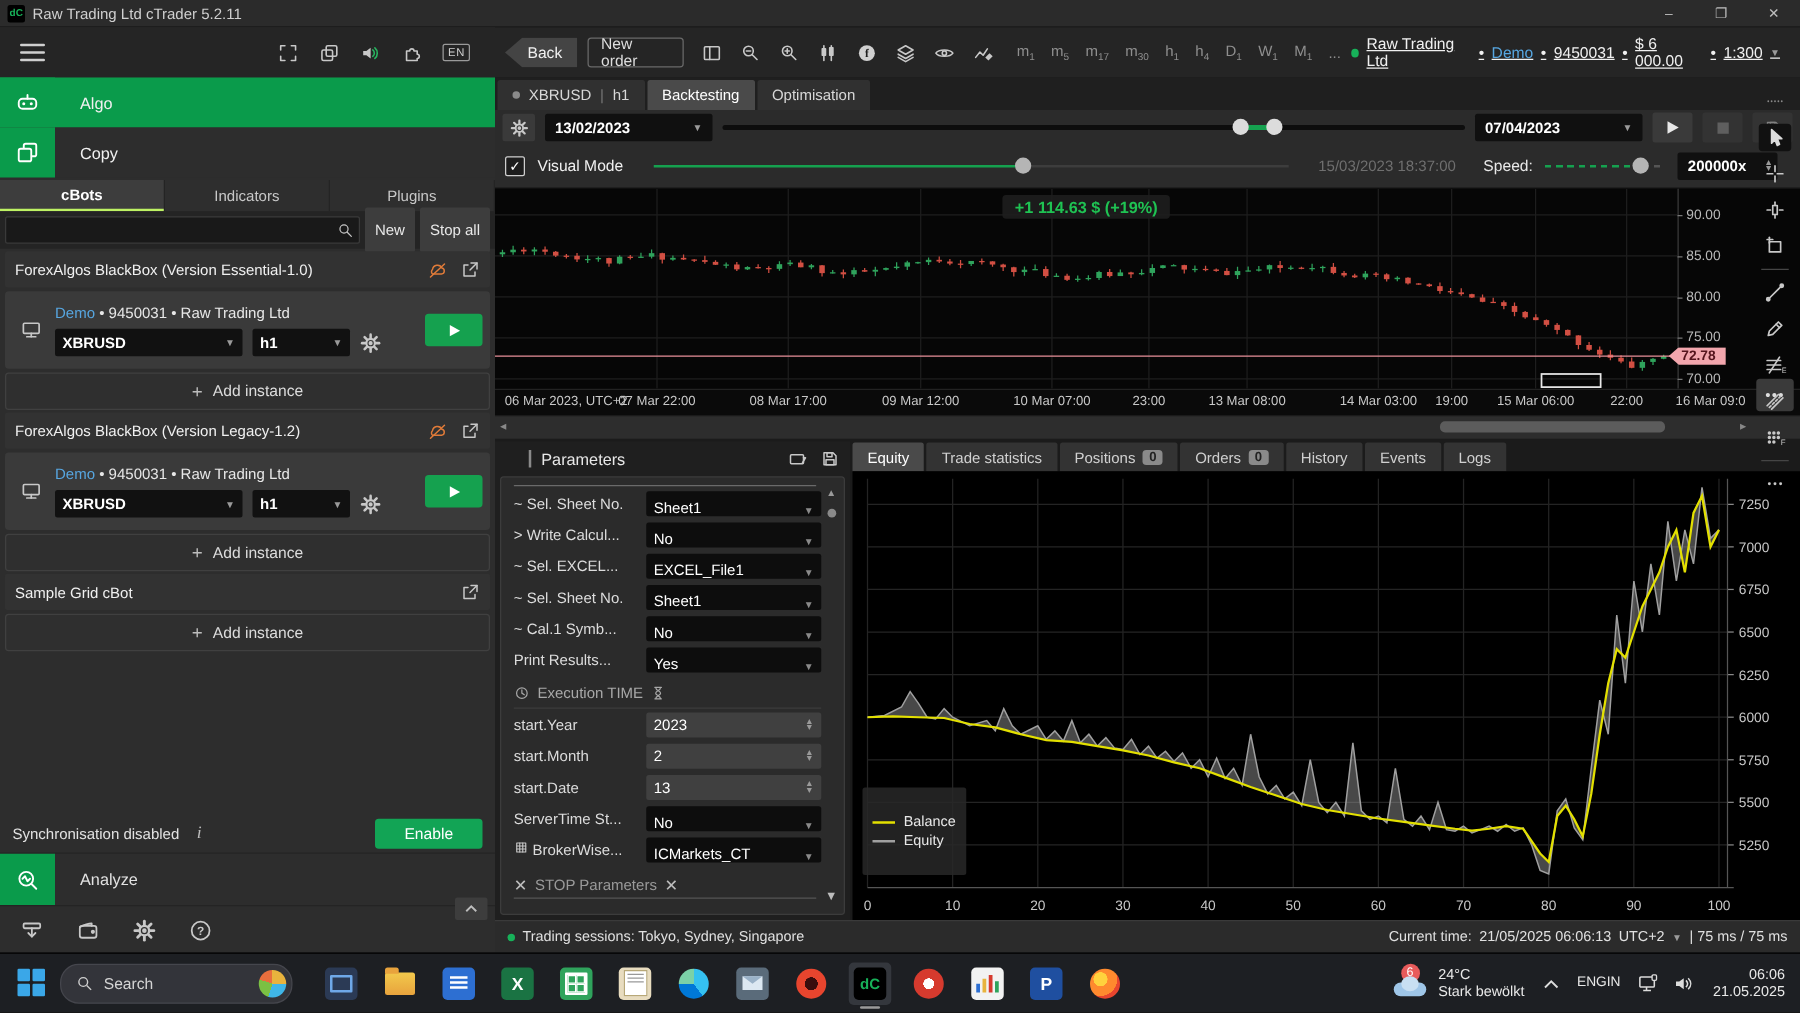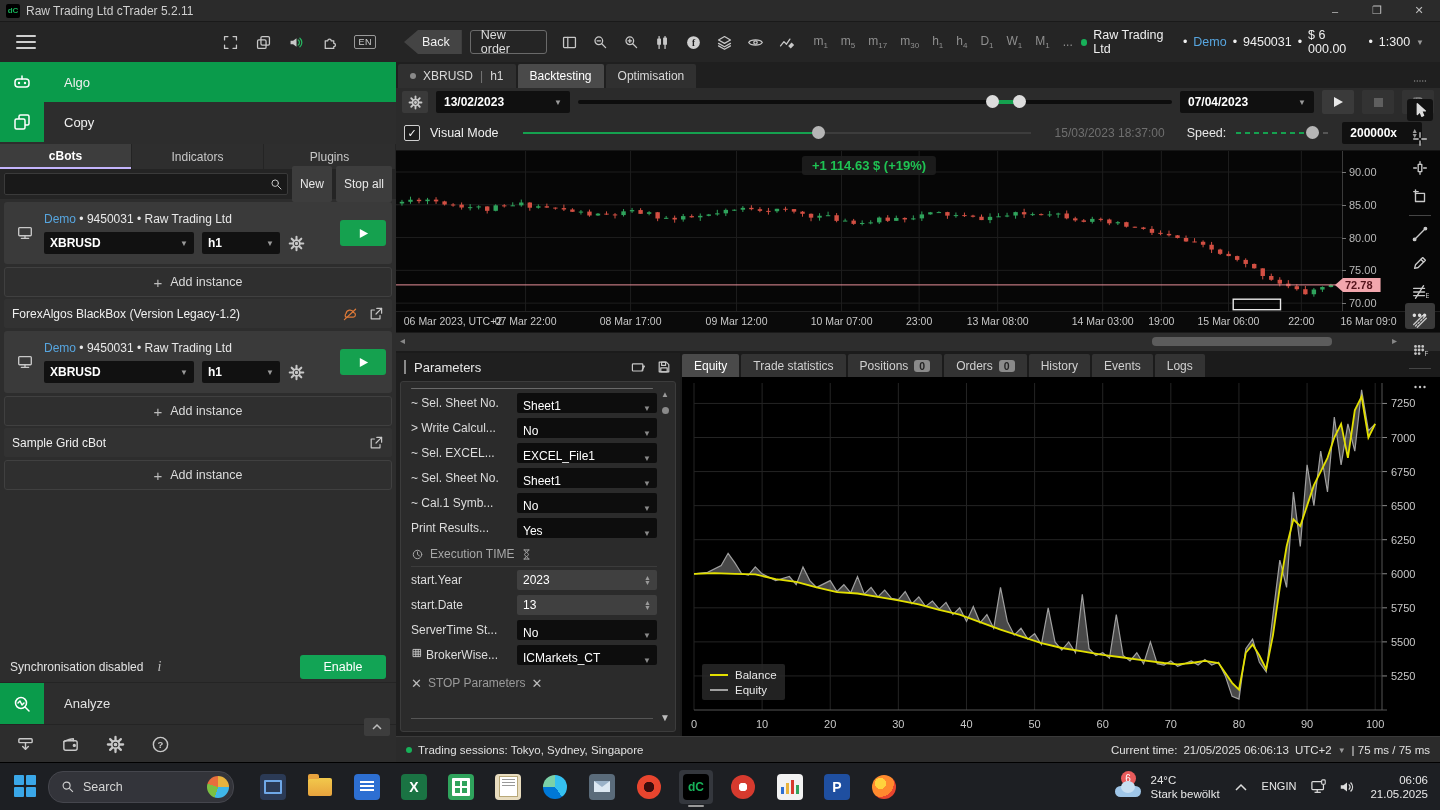--- a/index.html
+++ b/index.html
@@ -23,21 +23,21 @@
   .hamb span{height:2px;background:#cfcfcf;border-radius:1px;}
   .menubar .mb-icons{margin-left:auto;display:flex;align-items:center;gap:16px;margin-right:10px;}
   .enbox{border:1px solid #9a9a9a;border-radius:2px;color:#cfcfcf;font-size:9px;padding:1px 3px;letter-spacing:.5px;}
   .nav-item{height:40px;display:flex;align-items:center;background:#2d2d2d;cursor:pointer;}
   .nav-item .tile{width:44px;height:100%;background:#0a9b4b;display:flex;align-items:center;justify-content:center;flex:none;}
   .nav-item .nlabel{margin-left:20px;font-size:13px;color:#f0f0f0;}
   .nav-item.active{background:#0a9b4b;}
   .side-tabs{height:25px;display:flex;background:#242424;margin-top:2px;}
   .side-tab{flex:1;display:flex;align-items:center;justify-content:center;background:#2e2e2e;color:#c8c8c8;
             margin-right:1px;font-size:12px;cursor:pointer;}
-  .side-tab.active{background:#3d3d3d;color:#fff;font-weight:bold;border-bottom:2px solid #c4b5fd;box-sizing:border-box;}
+  .side-tab.active{background:#3d3d3d;color:#fff;font-weight:bold;border-bottom:2px solid #bef264;box-sizing:border-box;}
   .search-row{height:26px;display:flex;align-items:center;gap:4px;padding:2px 4px;background:#242424;}
   .search-input{flex:1;height:20px;background:#191919;border:1px solid #3a3a3a;border-radius:2px;
                 display:flex;align-items:center;justify-content:flex-end;padding-right:4px;}
   .sbtn{height:36px;background:#3d3d3d;border-radius:2px;color:#e8e8e8;display:flex;align-items:center;
         justify-content:center;padding:0 8px;font-size:12px;cursor:pointer;}
   .cbot-head{height:29px;margin:2px 4px 0 4px;background:#323232;border-radius:2px;display:flex;align-items:center;
              padding:0 8px;color:#f0f0f0;font-size:12px;}
   .cbot-head .hicons{margin-left:auto;display:flex;gap:10px;align-items:center;}
   .inst-card{margin:3px 4px 0 4px;background:#3a3a3a;border-radius:3px;height:62px;display:flex;align-items:center;padding:0 6px;}
   .inst-left{width:30px;display:flex;justify-content:center;flex:none;}
@@ -69,21 +69,21 @@
   #main{flex:1;display:flex;flex-direction:column;background:#1b1b1b;position:relative;}
   .toolbar{height:40px;background:#252525;display:flex;align-items:center;padding:0 8px;gap:8px;}
   .backbtn{height:24px;background:#444;color:#f0f0f0;display:flex;align-items:center;padding:0 12px 0 18px;
            clip-path:polygon(14px 0,100% 0,100% 100%,14px 100%,0 50%);cursor:pointer;font-size:12.5px;}
   .neworder{height:22px;border:1px solid #6a6a6a;border-radius:3px;color:#ddd;display:flex;align-items:center;
             padding:0 10px;cursor:pointer;font-size:12.5px;}
   .tbicons{display:flex;align-items:center;gap:14px;margin-left:6px;}
   .tfs{display:flex;align-items:center;gap:13px;margin-left:10px;color:#8f8f8f;}
   .tf-item{cursor:pointer;font-size:12px;}
   .tf-item sub{font-size:8px;}
-  .acct-info{margin-left:auto;display:flex;align-items:center;gap:6px;color:#f0f0f0;font-size:12.5px;padding-right:8px;}
+  .acct-info{margin-left:auto;display:flex;align-items:center;gap:6px;color:#f0f0f0;font-size:12.5px;padding-right:8px;text-decoration:underline;}
   .acct-info .gdot{width:7px;height:7px;border-radius:50%;background:#17b159;}
   .acct-info .demo{color:#57a6e0;}
   .doc-tabs{height:26px;display:flex;align-items:flex-end;background:#1f1f1f;gap:2px;padding-left:2px;}
   .dtab{height:24px;background:#303030;color:#d8d8d8;display:flex;align-items:center;padding:0 12px;gap:7px;
         border-radius:2px 2px 0 0;font-size:12px;cursor:pointer;}
   .dtab.active{background:#4a4a4a;color:#fff;}
   .dtab .dot{width:6px;height:6px;border-radius:50%;background:#8a8a8a;}
   .dtab .sep{color:#777;}
   .bt-row1{height:28px;display:flex;align-items:center;gap:8px;padding:0 6px;background:#2b2b2b;}
   .gearbtn{width:26px;height:22px;background:#3a3a3a;border-radius:2px;display:flex;align-items:center;justify-content:center;cursor:pointer;}
@@ -137,21 +137,21 @@
             display:flex;align-items:center;justify-content:center;letter-spacing:1px;cursor:pointer;}
   
   #rail{position:absolute;top:44px;right:2px;width:36px;bottom:0;display:flex;flex-direction:column;
         align-items:center;gap:7px;padding-top:4px;}
   .rail-btn{width:26px;height:22px;display:flex;align-items:center;justify-content:center;border-radius:3px;cursor:pointer;}
   .rail-btn.active{background:#111;}
   .rail-div{width:22px;height:1px;background:#454545;}
   
   .bottom{flex:1;display:flex;margin-top:2px;min-height:0;}
   .params{width:284px;display:flex;flex-direction:column;background:#1f1f1f;}
-  .params-head{height:28px;display:flex;align-items:center;padding:0 8px;gap:8px;}
+  .params-head{height:28px;display:flex;align-items:center;padding:0 8px;gap:8px;margin-left:19px;}
   .params-head .bar{width:2px;height:14px;background:#8a8a8a;}
   .params-head .ptitle{font-size:13px;color:#e8e8e8;}
   .params-head .phicons{margin-left:auto;display:flex;gap:10px;}
   .params-body{flex:1;margin:0 4px 4px 4px;background:#2b2b2b;border:1px solid #3c3c3c;border-radius:3px;
                position:relative;padding:8px 18px 4px 10px;box-sizing:border-box;}
   .params-body .topline{position:absolute;top:6px;left:10px;right:22px;height:1px;background:#6a6a6a;border-radius:1px;}
   .prow{height:25px;display:flex;align-items:center;}
   .prow .plabel{width:106px;color:#dcdcdc;font-size:12px;white-space:nowrap;overflow:hidden;}
   .pselect{flex:1;height:20px;background:#0d0d0d;border-radius:2px;display:flex;align-items:flex-end;
            padding:0 6px;color:#fff;font-weight:normal;font-size:12px;cursor:pointer;}
@@ -167,21 +167,21 @@
   .pscroll .thumbdot{width:7px;height:7px;border-radius:50%;background:#8a8a8a;margin-top:8px;}
   .pscroll .down{color:#9a9a9a;font-size:8px;margin-top:auto;}
   .botline{position:absolute;bottom:12px;left:10px;right:22px;height:1px;background:#555;}
   .results{flex:1;display:flex;flex-direction:column;margin-left:2px;min-width:0;}
   .res-tabs{height:24px;display:flex;gap:2px;align-items:flex-end;}
   .rtab{height:23px;background:#333;color:#d0d0d0;display:flex;align-items:center;gap:6px;padding:0 12px;
         border-radius:2px 2px 0 0;font-size:12px;cursor:pointer;}
   .rtab.active{background:#4a4a4a;color:#fff;}
   .rtab .badge{background:#8a8a8a;color:#222;border-radius:3px;font-size:10.5px;padding:0 5px;font-weight:bold;}
   .equity-wrap{flex:1;background:#000;position:relative;min-height:0;}
-  .legend{position:absolute;left:20px;bottom:36px;background:rgba(40,40,40,.85);padding:3px 8px;border-radius:2px;}
+  .legend{position:absolute;left:8px;bottom:36px;background:rgba(40,40,40,.85);padding:20px 8px;border-radius:2px;}
   .legend .lrow{display:flex;align-items:center;gap:7px;height:15px;}
   .legend .lswatch{width:18px;height:2px;}
   .legend .ltext{font-size:11.5px;color:#e8e8e8;}
   
   .statusbar{height:26px;background:#2b2b2b;border-top:1px solid #3a3a3a;display:flex;align-items:center;
              padding:0 10px;gap:6px;font-size:11.5px;color:#e0e0e0;}
   .statusbar .gdot{width:6px;height:6px;border-radius:50%;background:#17b159;}
   .statusbar .right{margin-left:auto;display:flex;align-items:center;gap:6px;color:#e0e0e0;}
   
   #taskbar{position:absolute;left:0;bottom:0;width:1440px;height:47px;background:#1d1f23;border-top:1px solid #000;
@@ -294,20 +294,38 @@
             <svg width="13" height="13" viewBox="0 0 20 20" fill="none" stroke="#c8c8c8" stroke-width="1.5" stroke-linecap="round" stroke-linejoin="round">
               <circle cx="8" cy="8" r="5"></circle>
               <line x1="12" y1="12" x2="17" y2="17"></line>
             </svg>
           </span>
         </div>
       <div class="sbtn">New</div>
       <div class="sbtn">Stop all</div>
     </div>
     <div id="cbot-list">
+        <div class="cbot-head">
+          <span>ForexAlgos BlackBox (Version Essential-1.0)</span>
+          <div class="hicons">
+            <span class="ic">
+              <svg width="16" height="16" viewBox="0 0 20 20" fill="none" stroke="#c8c8c8" stroke-width="1.5" stroke-linecap="round" stroke-linejoin="round">
+                <path d="M5,14h9a3,3 0 0 0 0.5-5.9 5,5 0 0 0-9.5,1.4A3,3 0 0 0 5,14z" stroke="#e07b39"></path>
+                <line x1="3" y1="17" x2="17" y2="4" stroke="#e07b39"></line>
+              </svg>
+            </span>
+            <span class="ic">
+              <svg width="16" height="16" viewBox="0 0 20 20" fill="none" stroke="#c8c8c8" stroke-width="1.5" stroke-linecap="round" stroke-linejoin="round">
+                <path d="M8,5H4v11h11v-4"></path>
+                <polyline points="11,3 17,3 17,9"></polyline>
+                <line x1="17" y1="3" x2="10" y2="10"></line>
+              </svg>
+            </span>
+          </div>
+        </div>
         <div class="inst-card">
           <div class="inst-left">
             <svg width="18" height="18" viewBox="0 0 20 20" fill="none" stroke="#c8c8c8" stroke-width="1.5" stroke-linecap="round" stroke-linejoin="round">
               <rect x="3" y="4" width="14" height="9" rx="1"></rect>
               <line x1="10" y1="13" x2="10" y2="16"></line>
               <line x1="6" y1="16" x2="14" y2="16"></line>
             </svg>
           </div>
           <div class="inst-mid">
             <div class="inst-acct"><span class="demo">Demo</span> • 9450031 •  Raw Trading Ltd</div>
@@ -1017,20 +1035,30 @@
               <div class="plabel">start.Year</div>
               <div class="pstep">
                 <span>2023</span>
                 <span class="arrows">
                   <span>▲</span>
                   <span>▼</span>
                 </span>
               </div>
             </div>
             <div class="prow">
+              <div class="plabel">start.Month</div>
+              <div class="pstep">
+                <span>2</span>
+                <span class="arrows">
+                  <span>▲</span>
+                  <span>▼</span>
+                </span>
+              </div>
+            </div>
+            <div class="prow">
               <div class="plabel">start.Date</div>
               <div class="pstep">
                 <span>13</span>
                 <span class="arrows">
                   <span>▲</span>
                   <span>▼</span>
                 </span>
               </div>
             </div>
             <div class="prow">

